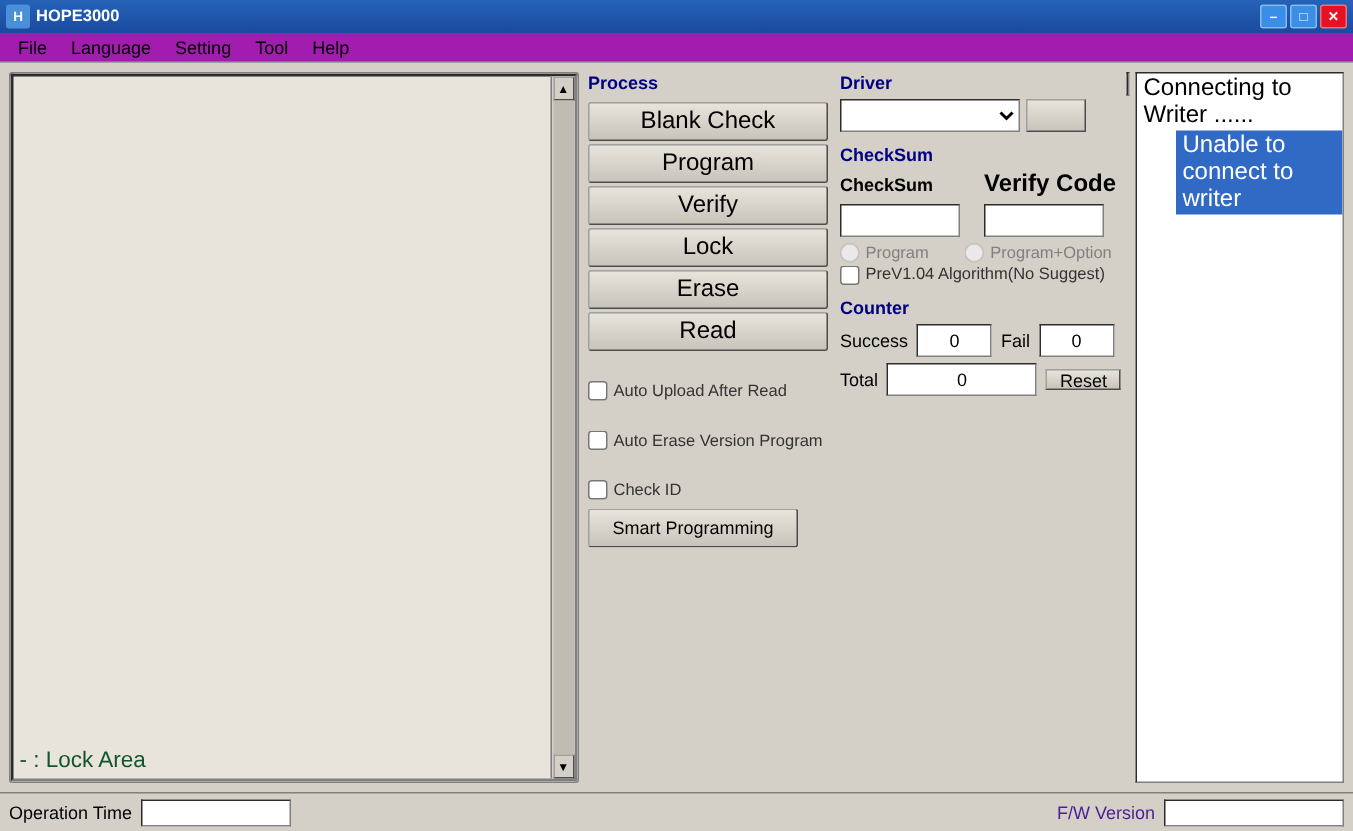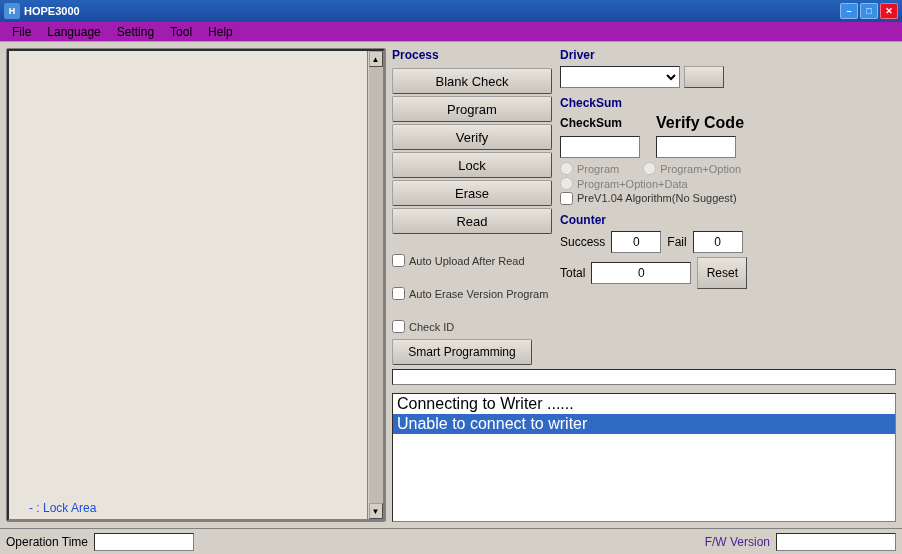--- a/index.html
+++ b/index.html
@@ -112,30 +112,29 @@
       font-size: 8px;
     }
     .scroll-track {
       flex: 1;
       width: 14px;
       background: #c0bcb4;
     }
     .lock-area-label {
       position: absolute;
       bottom: 4px;
-      left: 20px;
-      font-size: 12px;
-      color: #1d4ed8;
+      left: 4px;
+      font-size: 15px;
+      color: #14532d;
     }
 
     
     .right-panel {
       flex: 1;
       display: flex;
-      flex-direction: column;
       gap: 4px;
     }
     .section-title {
       font-size: 12px;
       font-weight: bold;
       color: #000080;
       margin-bottom: 4px;
     }
     .process-col {
       display: flex;
@@ -143,21 +142,21 @@
       gap: 2px;
     }
 
     .proc-btn {
       width: 160px;
       height: 26px;
       background: linear-gradient(to bottom, #e8e4dc, #c8c4bc);
       border: 1px outset #a0a0a0;
       border-radius: 2px;
       cursor: pointer;
-      font-size: 13px;
+      font-size: 16px;
       color: #000;
       text-align: center;
     }
     .proc-btn:disabled { color: #808080; cursor: default; }
 
     .checkbox-row {
       display: flex;
       align-items: center;
       gap: 4px;
       font-size: 11px;
@@ -234,21 +233,21 @@
     .counter-input {
       width: 50px;
       height: 22px;
       background: white;
       border: 1px inset #808080;
       text-align: center;
       font-size: 12px;
     }
     .reset-btn {
       width: 50px;
-      height: 32px;
+      height: 14px;
       background: linear-gradient(to bottom, #e8e4dc, #c8c4bc);
       border: 1px outset #a0a0a0;
       cursor: pointer;
       font-size: 12px;
     }
     .total-input {
       width: 100px;
       height: 22px;
       background: white;
       border: 1px inset #808080;
@@ -277,20 +276,21 @@
       overflow-y: auto;
       font-size: 16px;
     }
     .log-item {
       padding: 1px 4px;
       color: #000;
     }
     .log-item.selected {
       background: #316ac5;
       color: white;
+      margin-left: 26px;
     }
 
     
     .status-bar {
       height: 26px;
       background: #d4d0c8;
       border-top: 1px solid #808080;
       display: flex;
       align-items: center;
       padding: 0 6px;
@@ -414,24 +414,20 @@
           <div class="checksum-row">
             <input type="text" class="checksum-input" style="">
             <input type="text" class="checksum-input" style="">
           </div>
           <div class="radio-row">
             <input type="radio" name="checksum-radio" disabled="" style="">
             <span>Program</span>
             <input type="radio" name="checksum-radio" disabled="" style="margin-left: 20px;">
             <span>Program+Option</span>
           </div>
-          <div class="radio-row">
-            <input type="radio" name="checksum-radio" disabled="" style="">
-            <span>Program+Option+Data</span>
-          </div>
           <div class="checkbox-algo">
             <input type="checkbox" style="">
             <span>PreV1.04 Algorithm(No Suggest)</span>
           </div>
         </div>
 
         <div style="margin-top:8px;">
           <div class="section-title">Counter</div>
           <div class="counter-row-inline">
             <span class="counter-label">Success</span>

